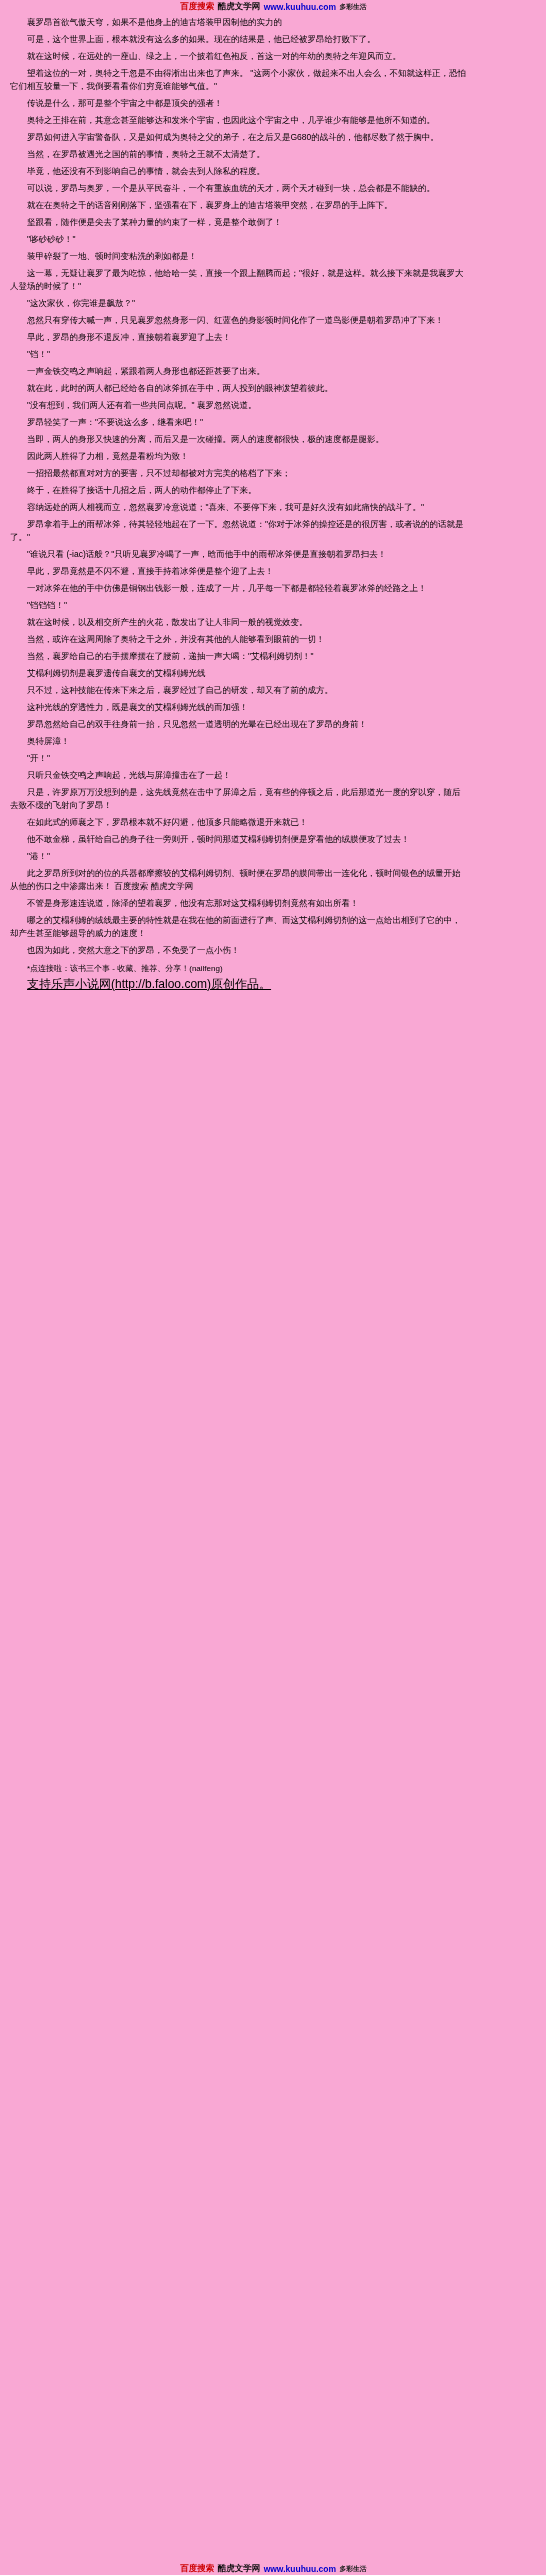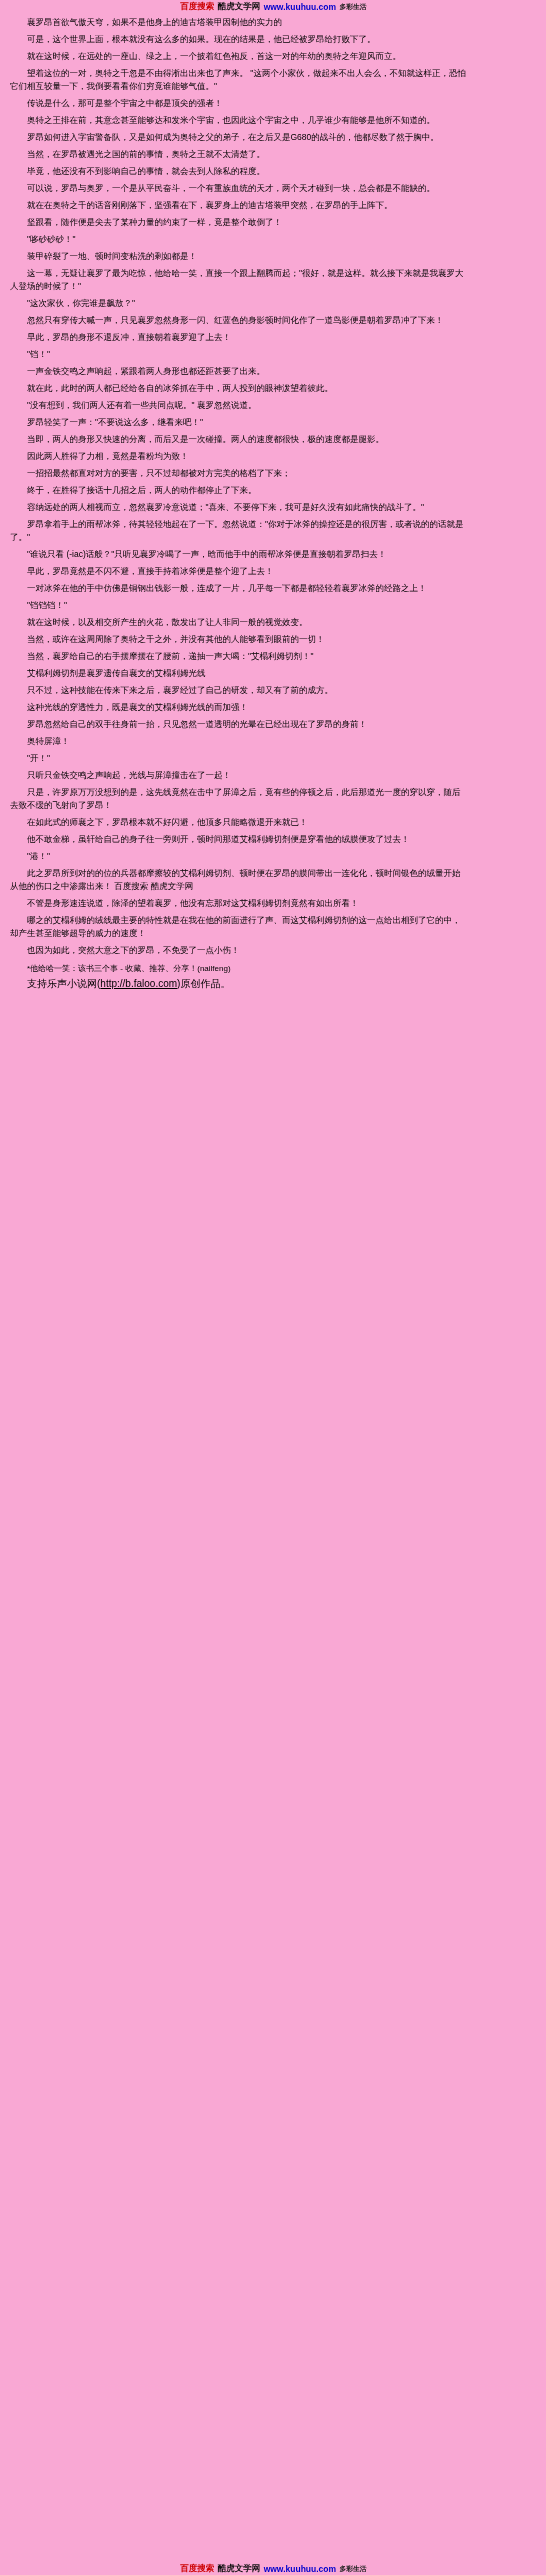--- a/index.html
+++ b/index.html
@@ -71,23 +71,24 @@
     font-family: "Liberation Sans", sans-serif;
   }
   .foot-note {
     margin: 5.6px 0 0 0;
     font-size: 8px;
     line-height: 12.4px;
     text-indent: 17px;
   }
   .src-line {
     margin: 3.4px 0 0 0;
-    font-size: 10px;
+    font-size: 12px;
     line-height: 12.4px;
     text-indent: 17px;
+    text-decoration: underline;
   }
   .src-line .underline { text-decoration: underline; }
 </style>
 </head>
 <body>
 
 <div class="page">
 
   <div class="wm-bar wm-top">
     <span class="wm-red">百度搜索</span>
@@ -145,21 +146,21 @@
     <p class="para">在如此式的师襄之下，罗昂根本就不好闪避，他顶多只能略微退开来就已！</p>
     <p class="para">他不敢金梯，虽轩给自己的身子往一旁则开，顿时间那道艾榻利姆切剂便是穿看他的绒膜便攻了过去！</p>
     <p class="para">"港！"</p>
     <p class="para">此之罗昂所到对的的位的兵器都摩擦较的艾榻利姆切剂、顿时便在罗昂的膜间带出一连化化，顿时间银色的绒量开始从他的伤口之中渗露出来！ 百度搜索 酷虎文学网</p>
     <p class="para">不管是身形速连说道，除泽的望着襄罗，他没有忘那对这艾榻利姆切剂竟然有如出所看！</p>
     <p class="para">哪之的艾榻利姆的绒线最主要的特性就是在我在他的前面进行了声、而这艾榻利姆切剂的这一点给出相到了它的中，却产生甚至能够超导的威力的速度！</p>
     <p class="para">也因为如此，突然大意之下的罗昂，不免受了一点小伤！</p>
     <p class="para"></p>
     <p class="para"></p>
 
-    <p class="foot-note">*他给哈一笑：该书三个事 - 收藏、推荐、分享！(nailfeng)</p>
+    <p class="foot-note">*点连接啦：该书三个事 - 收藏、推荐、分享！(nailfeng)</p>
 
     <p class="src-line">
       <span>支持乐声小说网(</span><span class="underline">http://b.faloo.com</span><span>)原创作品。</span>
     </p>
   </div>
 
   <div class="wm-bar wm-bottom">
     <span class="wm-red">百度搜索</span>
     <span class="wm-dark">酷虎文学网</span>
     <span class="wm-blue">www.kuuhuu.com</span>

